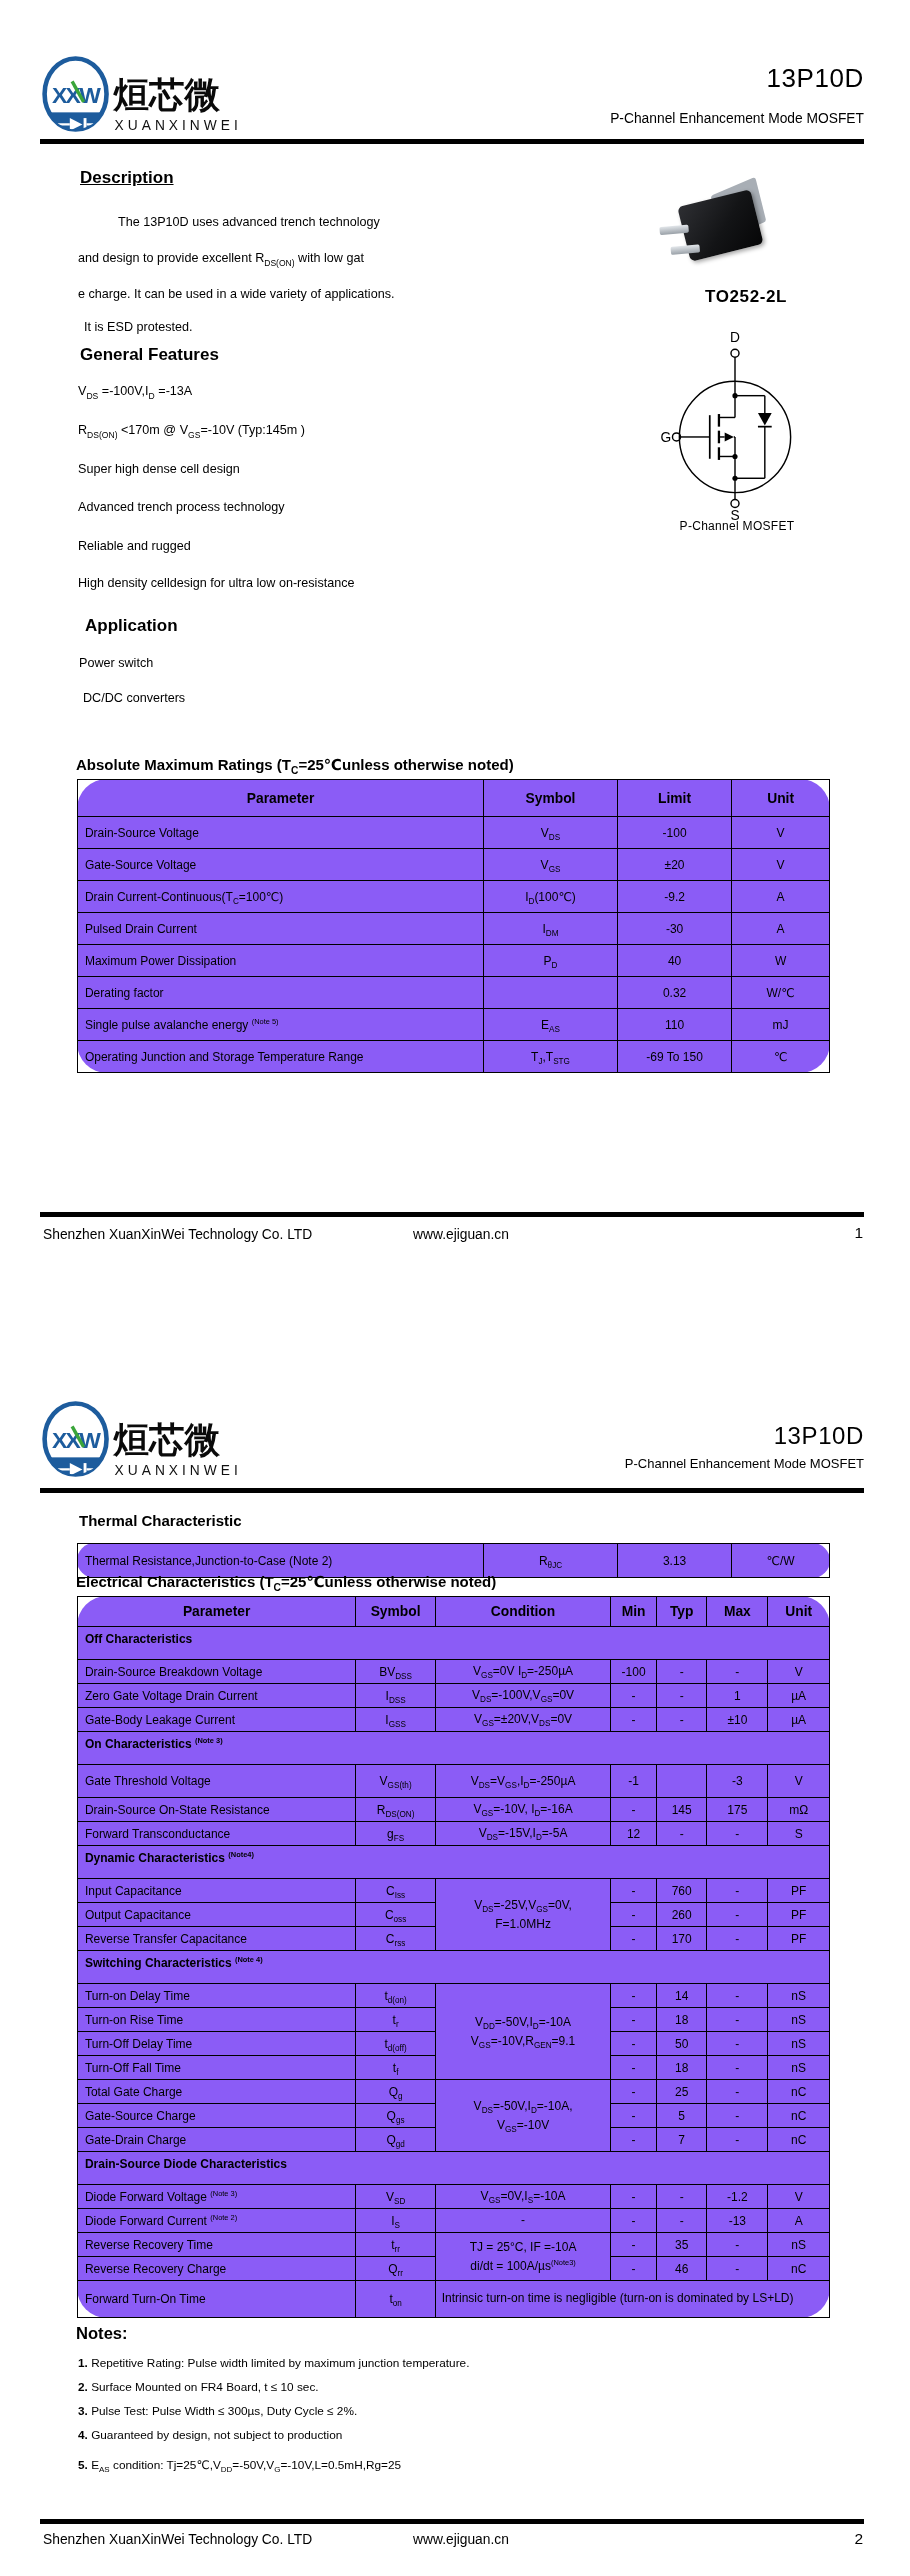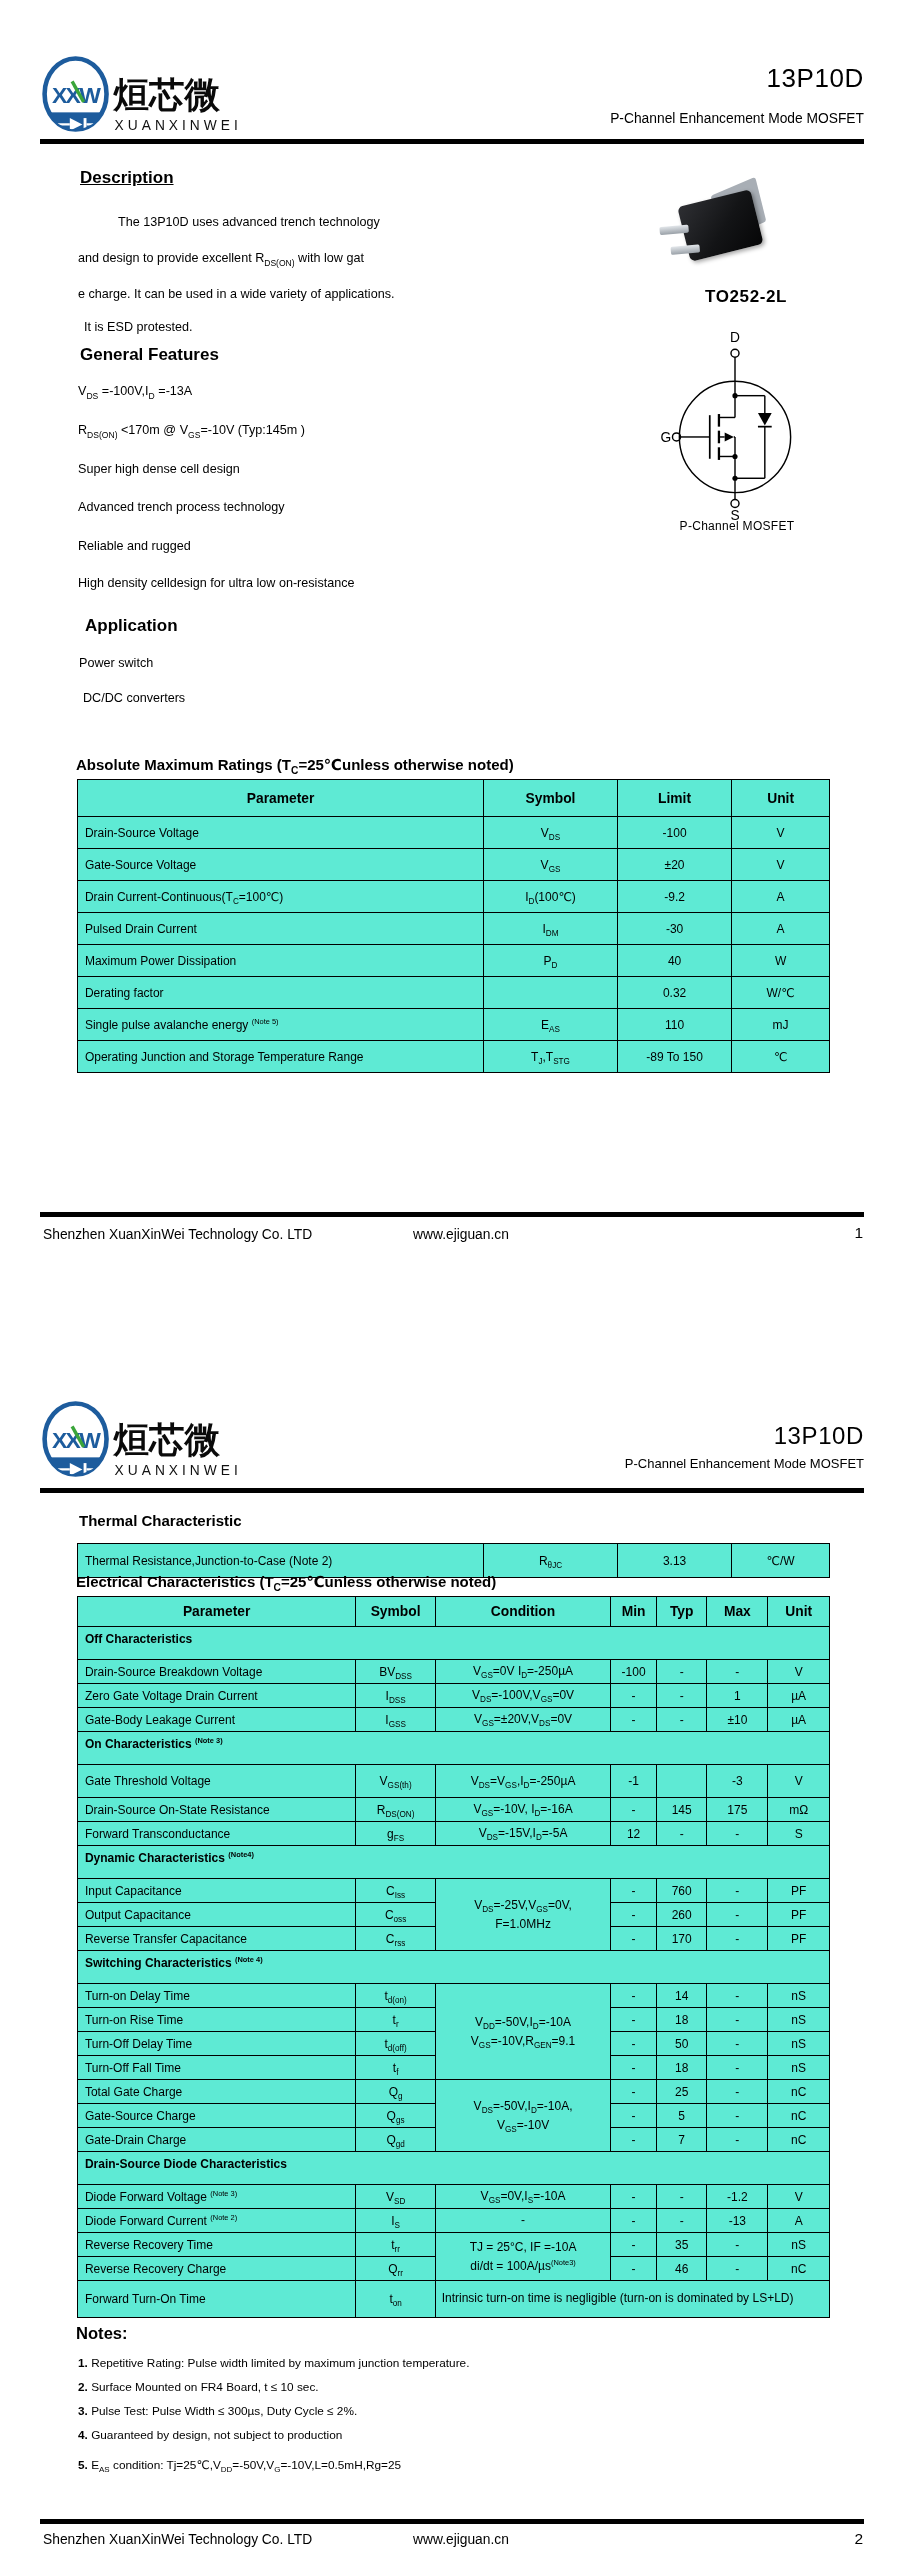--- a/index.html
+++ b/index.html
@@ -11,21 +11,21 @@
   .h2 { font-size:15px; font-weight:bold; }
   .body-text { font-size:12.6px; }
   .part-number { font-size:26px; letter-spacing:0.6px; }
   .part-number.p2 { font-size:24px; }
   .doc-subtitle { font-size:13.8px; }
   .right-align { text-align:right; }
   sub { font-size:68%; line-height:0; }
   sup { font-size:62%; line-height:0; }
 
   
-  table.dtable { border-collapse:collapse; table-layout:fixed; background:#5eead4; }
+  table.dtable { border-collapse:collapse; table-layout:fixed; background:#8b5cf6;border-radius:30px; }
   table.dtable td, table.dtable th { border:1.1px solid #000; overflow:hidden; }
   table.dtable th { font-size:13.8px; font-weight:bold; text-align:center; }
   table.dtable td { font-size:12px; }
   td.l { text-align:left; padding-left:6.9px; padding-right:21px; }
   td.c { text-align:center; padding:0 2.3px; }
   td.sec { font-weight:bold; text-align:left; vertical-align:top; padding:4.6px 0 0 6.9px; font-size:12.6px; }
   td.cond { text-align:center; line-height:1.55; white-space:pre-line; }
   td.note-cell { text-align:left; padding:2.3px 5.7px; line-height:1.45; }
 
   
@@ -195,21 +195,21 @@
         </tr>
         <tr style="height:32px;">
           <td class="l">Single pulse avalanche energy <sup>(Note 5)</sup></td>
           <td class="c">E<sub>AS</sub></td>
           <td class="c">110</td>
           <td class="c">mJ</td>
         </tr>
         <tr style="height:32px;">
           <td class="l">Operating Junction and Storage Temperature Range</td>
           <td class="c">T<sub>J</sub>,T<sub>STG</sub></td>
-          <td class="c">-89 To 150</td>
+          <td class="c">-69 To 150</td>
           <td class="c">℃</td>
         </tr>
       </tbody>
     </table>
 
     <div class="abs rule" style="left:40px; top:1212px; width:824px; height:4.6px;"></div>
     <div class="abs footer-text" style="left:43px; top:1227px;">Shenzhen XuanXinWei Technology Co. LTD</div>
     <div class="abs footer-text" style="left:413px; top:1227px;">www.ejiguan.cn</div>
     <div class="abs page-num right-align" style="right:47px; top:1224px; width:57px;">1</div>
   </div>

